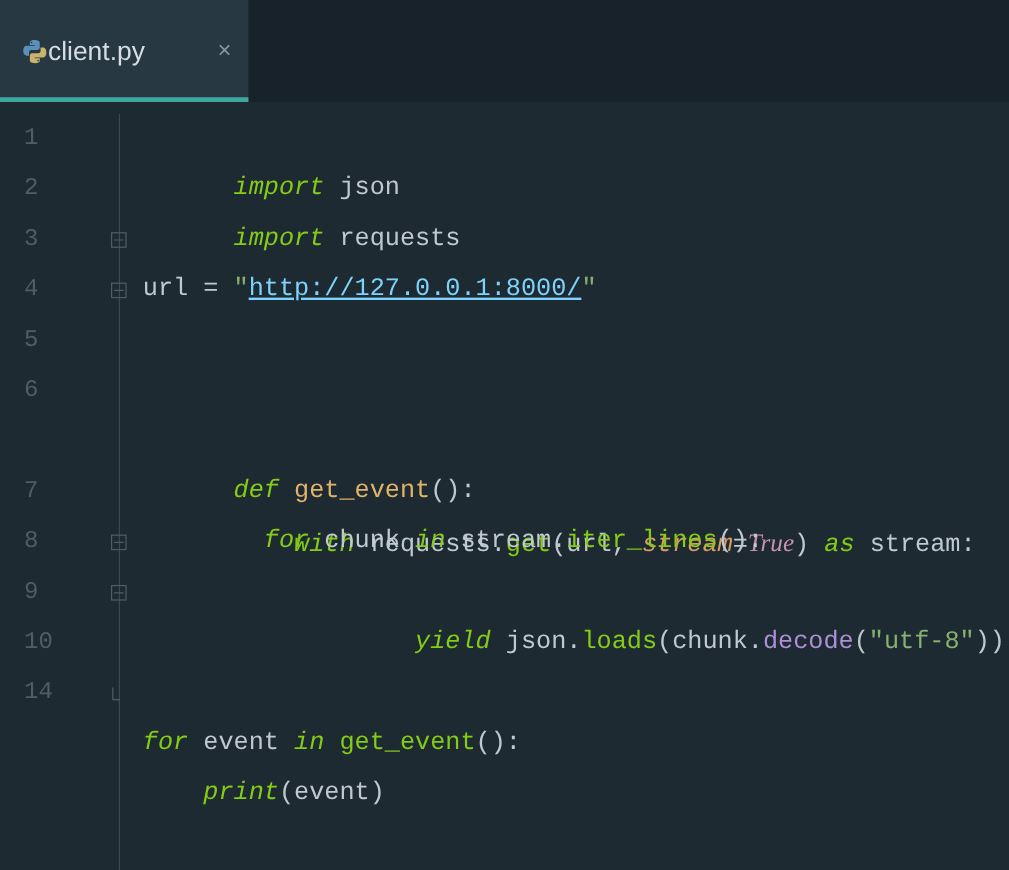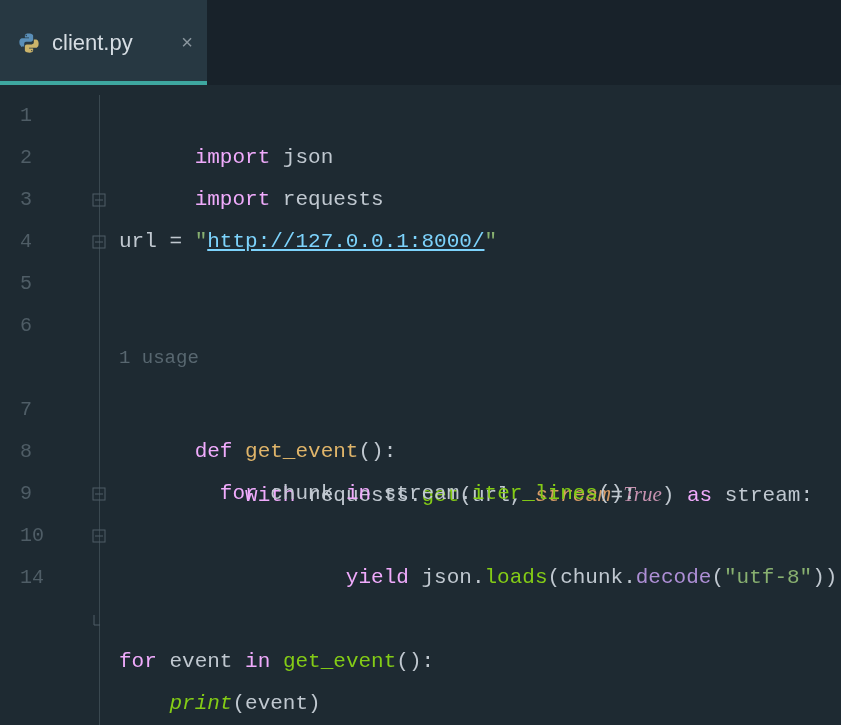--- a/index.html
+++ b/index.html
@@ -17,21 +17,20 @@
     background: #18222a;
     display: flex;
     align-items: stretch;
   }
   .tab {
     width: 207px;
     background: #273842;
     display: flex;
     align-items: center;
     padding: 0 14px 0 18px;
-    gap: 12px;
     position: relative;
   }
   .tab .underline {
     position: absolute;
     left: 0; right: 0; bottom: 0;
     height: 4px;
     background: #3ea7a0;
   }
   .tab .icon {
     width: 22px; height: 22px;
@@ -96,21 +95,21 @@
     width: 14px;
     height: 14px;
   }
   .fold svg { display:block; }
   .usage-hint {
     position: absolute;
     left: 24px;
     color: #586770;
     font-size: 19px;
   }
-  .tok-kw { color: #f0abfc; }
+  .tok-kw { color: #84cc16; font-style: italic; }
   .tok-id { color: #c0c8d0; }
   .tok-op { color: #c0c8d0; }
   .tok-str { color: #88b070; }
   .tok-url { color: #7dd3fc; text-decoration: underline; }
   .tok-def { color: #e0b56a; }
   .tok-call { color: #84cc16; }
   .tok-kwarg { color: #d69b66; font-style: italic; }
   .tok-bool { color: #c792b0; font-style: italic; font-family: Liberation Serif, serif; }
   .tok-punc { color: #c0c8d0; }
   .tok-method { color: #ae8fd6; }
@@ -174,23 +173,20 @@
     </div>
 
     <div class="cline"></div>
 
     <div class="cline"><span class="tok-id">url</span><span class="tok-op"> = </span><span class="tok-str">"</span><span class="tok-url">http://127.0.0.1:8000/</span><span class="tok-str">"</span></div>
 
     <div class="cline"></div>
 
     <div class="cline"></div>
 
-    <div class="hint-row">
-      <span class="usage-hint">1 usage</span>
-    </div>
 
     <div class="cline">
       <span class="fold">
         <svg width="14" height="14" viewBox="0 0 14 14">
             <rect x="1" y="1" width="12" height="12" fill="none" stroke="#4f5d66" stroke-width="1"></rect>
             <line x1="3" y1="7" x2="11" y2="7" stroke="#4f5d66" stroke-width="1"></line>
           </svg>
       </span><span class="tok-kw">def</span><span> </span><span class="tok-def">get_event</span><span class="tok-punc">():</span>
     </div>
 

